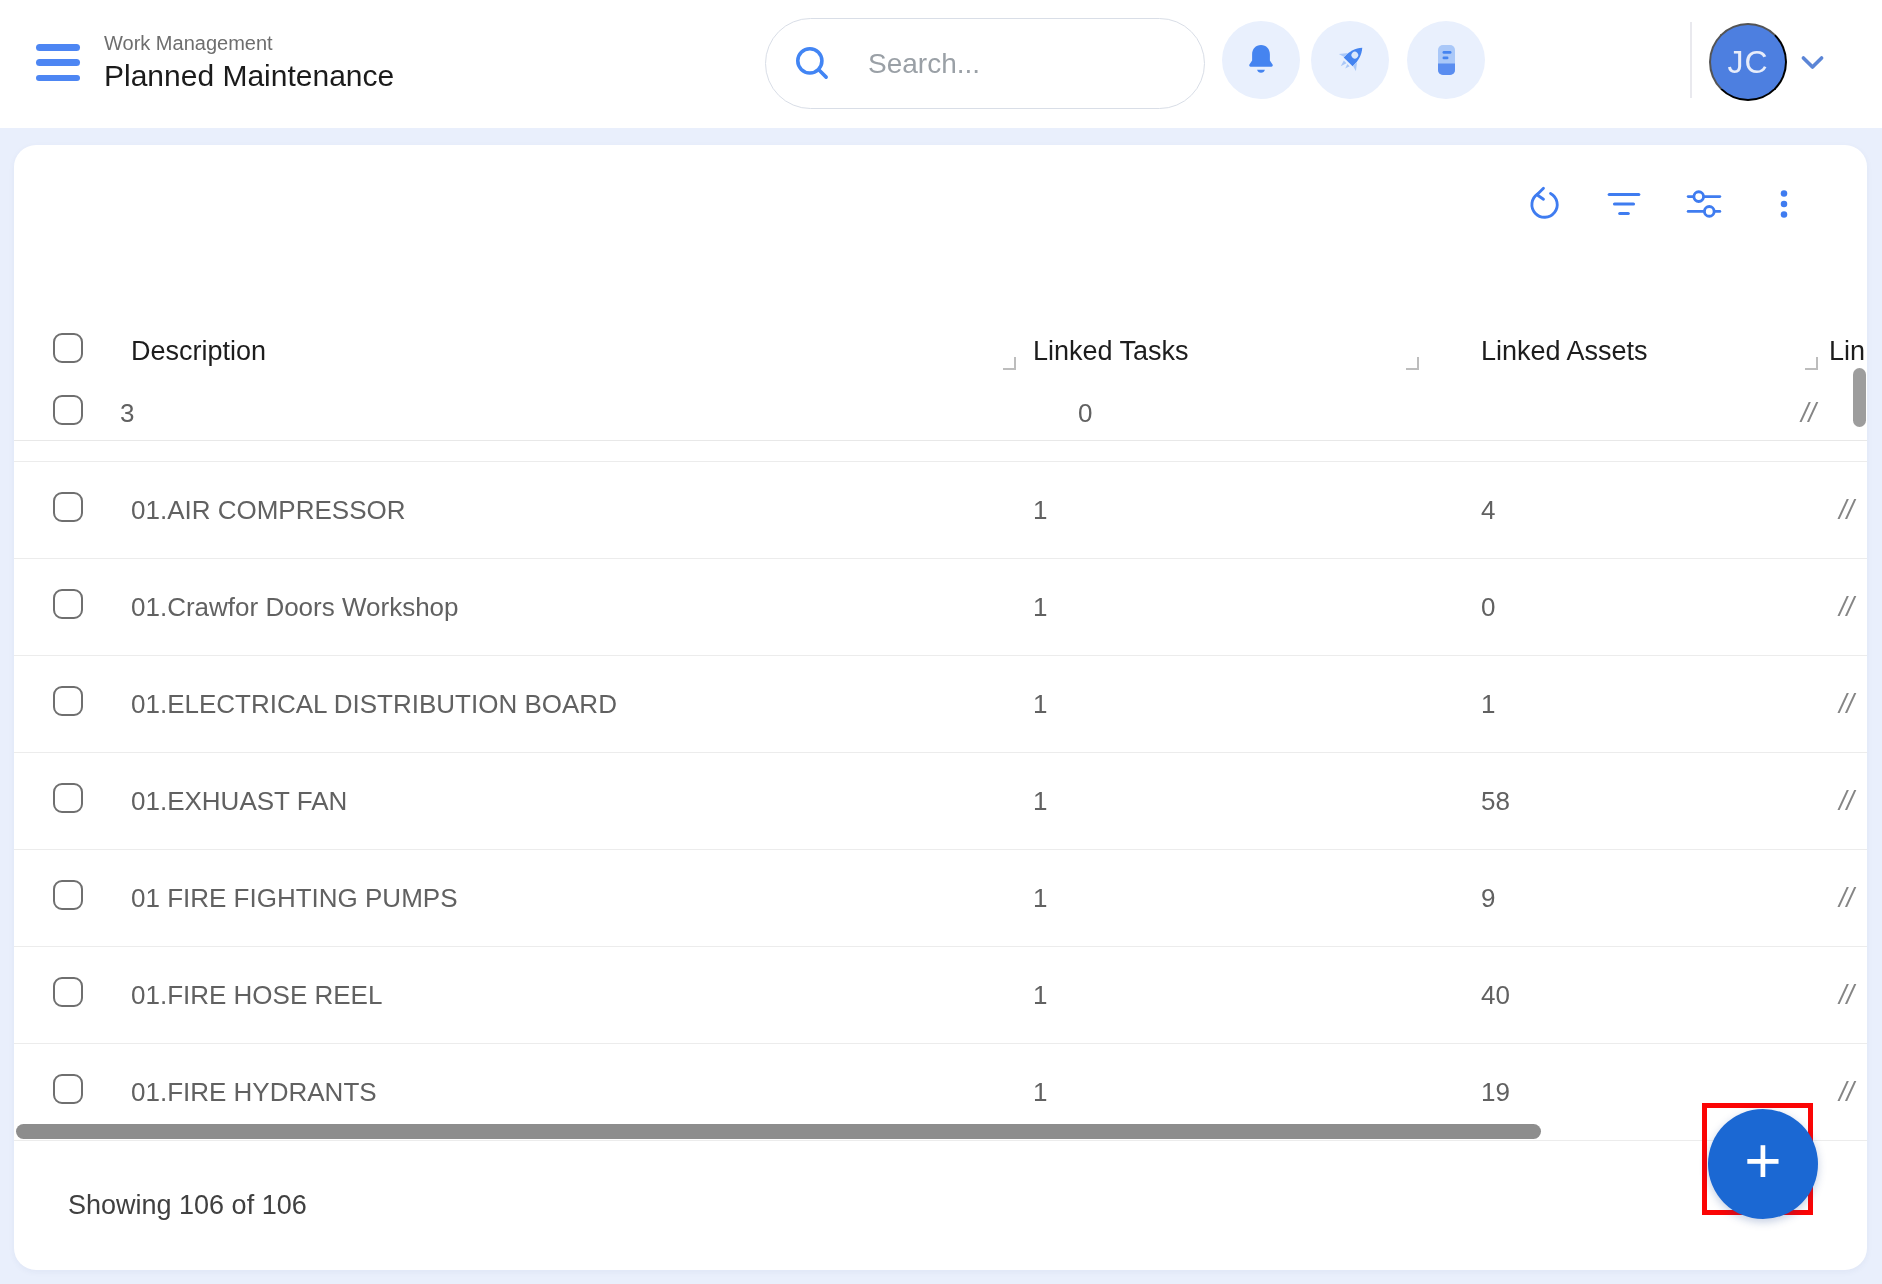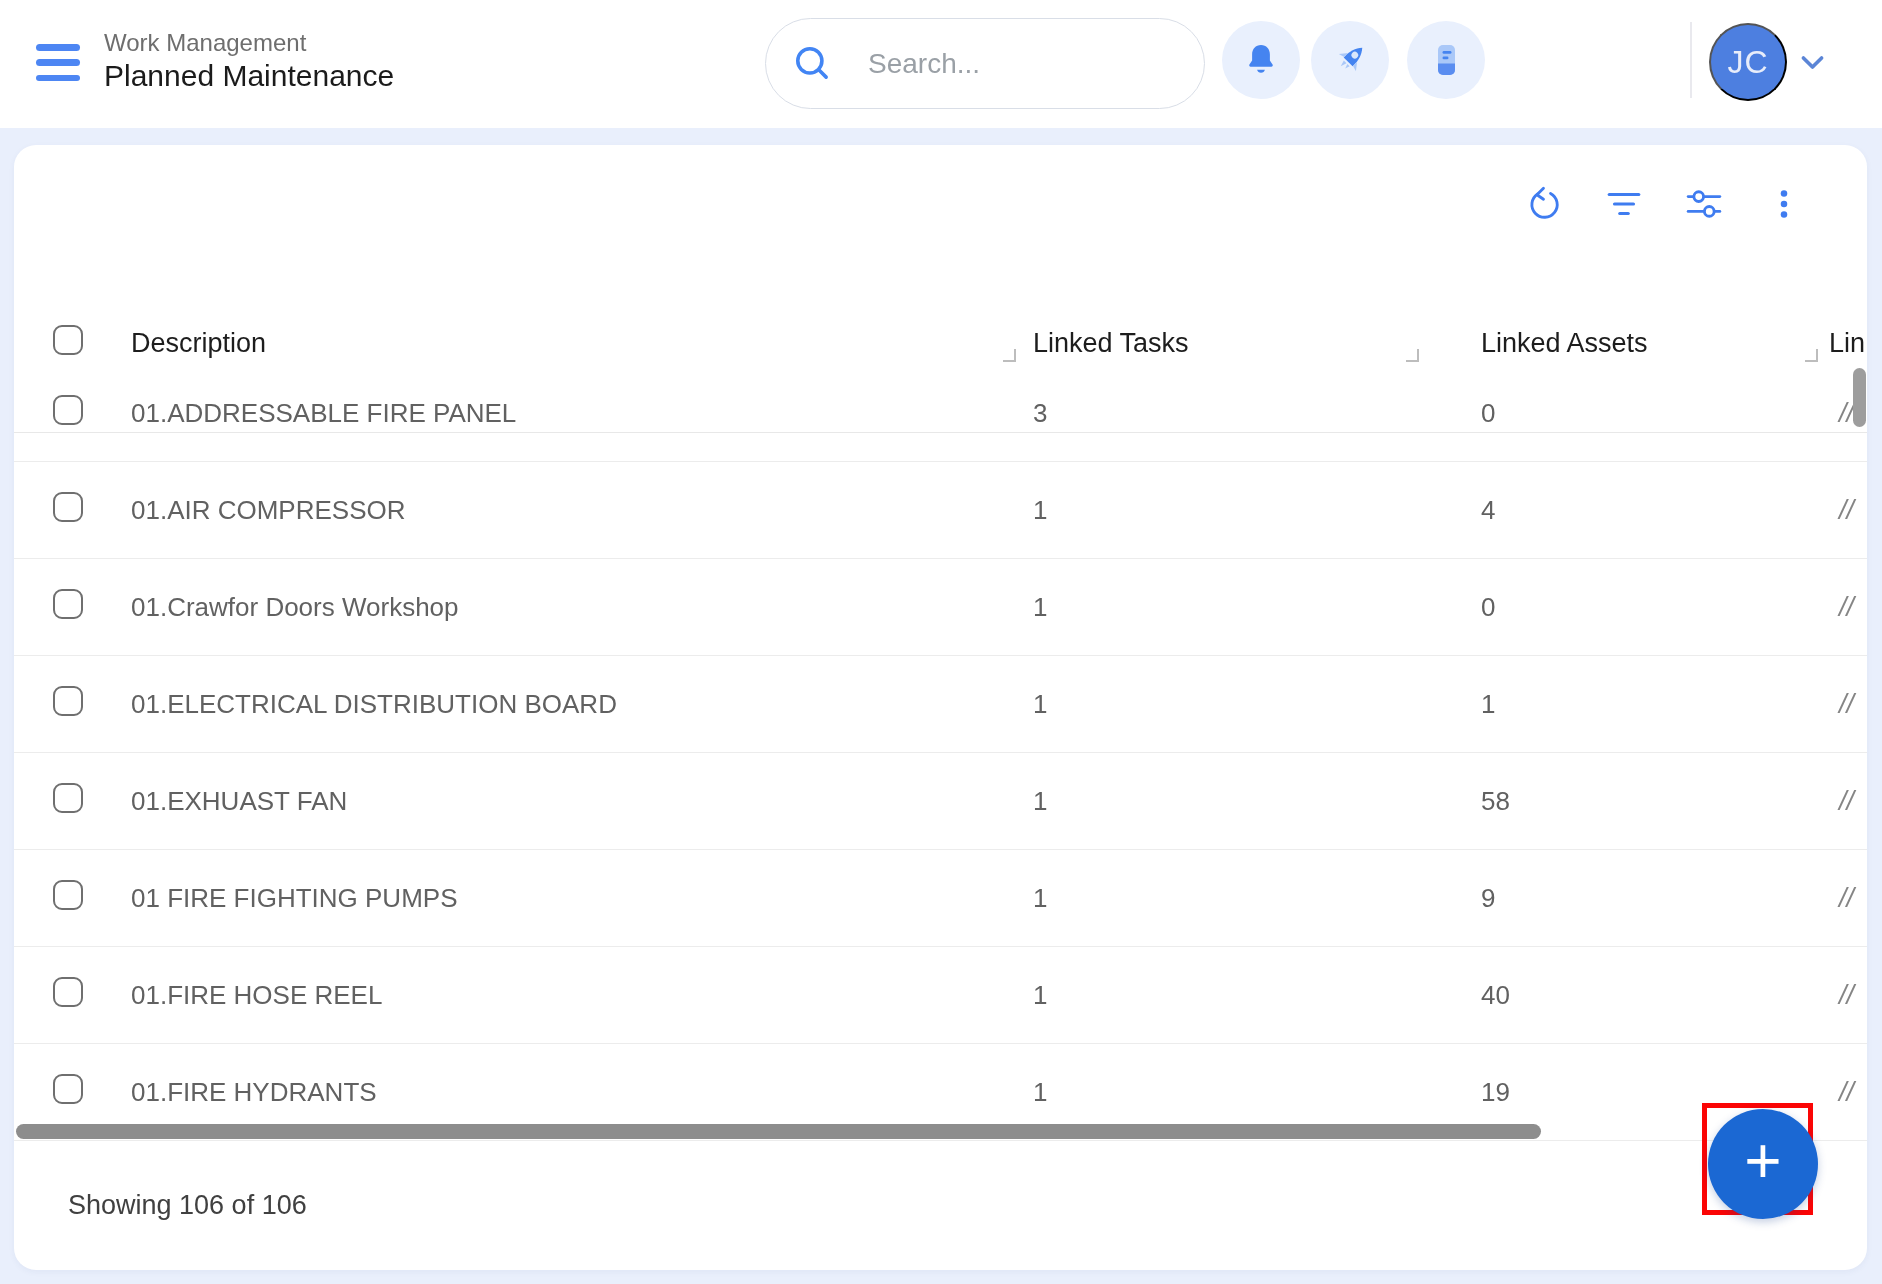--- a/index.html
+++ b/index.html
@@ -13,42 +13,42 @@
   }
   *{box-sizing:border-box;margin:0;padding:0;font-family:"Liberation Sans","DejaVu Sans",sans-serif;}
   html,body{background:#fff;}
   .stage{position:relative;width:1882px;height:1284px;background:var(--page-bg);overflow:hidden;}
 
   
   .appbar{position:absolute;left:0;top:0;width:1882px;height:128px;background:#fff;}
   .hamburger{position:absolute;left:36px;top:44px;width:44px;height:37px;background:none;border:none;cursor:pointer;display:flex;flex-direction:column;justify-content:space-between;}
   .hamburger span{display:block;width:44px;height:6.5px;border-radius:3.5px;background:#4d86f3;}
   .titles{position:absolute;left:104px;top:29px;}
-  .app-title{font-size:24px;line-height:28px;color:#6e6e6e;}
+  .app-title{font-size:20px;line-height:28px;color:#6e6e6e;}
   .page-title{font-size:30px;line-height:37px;color:#1b1b1b;}
   .searchbox{position:absolute;left:765px;top:18px;width:440px;height:91px;border:1.5px solid #d9dee7;border-radius:46px;background:#fff;display:flex;align-items:center;padding-left:26px;}
   .searchbox input{border:none;outline:none;flex:1;margin-left:34px;font-size:28px;color:#444;background:transparent;min-width:0;}
   .searchbox input::placeholder{color:#9aa0a6;}
   .chip{position:absolute;top:21px;width:78px;height:78px;border-radius:50%;background:#e9f0fd;border:none;display:flex;align-items:center;justify-content:center;cursor:pointer;}
   .chip.bell{left:1222px;} .chip.rocket{left:1311px;} .chip.doc{left:1407px;}
   .ai-pill{position:absolute;left:1508px;top:18px;width:152px;height:80px;border:none;border-radius:40px;background:linear-gradient(100deg,#1150c9 0%,#14a5ee 100%);display:flex;align-items:center;justify-content:flex-end;padding-right:30px;cursor:pointer;}
   .ai-pill .sparkle{position:absolute;left:28px;top:30px;}
   .ai-pill .ai-label{color:#fff;font-size:31px;letter-spacing:.5px;}
   .hdr-divider{position:absolute;left:1690px;top:22px;width:2px;height:76px;background:#e9e9ee;}
   .avatar{position:absolute;left:1709px;top:23px;width:78px;height:78px;border-radius:50%;background:var(--avatar-blue);display:flex;align-items:center;justify-content:center;cursor:pointer;}
   .avatar span{color:#e8edfa;font-size:32px;font-weight:500;letter-spacing:1px;}
   .chevron{position:absolute;left:1800px;top:54px;cursor:pointer;}
 
   
   .card{position:absolute;left:14px;top:145px;width:1853px;height:1125px;background:#fff;border-radius:22px;box-shadow:0 2px 6px rgba(30,60,120,.05);overflow:hidden;}
   .toolbar{position:absolute;top:40px;right:64px;display:flex;gap:42px;}
   .toolbar button{background:none;border:none;width:38px;height:38px;padding:0;color:var(--accent-blue);cursor:pointer;}
 
   .grid-cols{display:grid;grid-template-columns:100px 913px 403px 399px 1fr;align-items:center;}
-  .thead{position:absolute;left:0;top:4px;width:100%;height:284px;padding-top:106px;border-bottom:1px solid #e8e8e8;font-size:27px;font-weight:500;color:#1d1d1d;}
+  .thead{position:absolute;left:0;top:12px;width:100%;height:284px;padding-top:106px;border-bottom:1px solid #e8e8e8;font-size:27px;font-weight:500;color:#1d1d1d;}
   .checkbox{display:inline-block;width:30px;height:30px;border:2px solid #6f6f6f;border-radius:9px;background:#fff;margin-left:39px;cursor:pointer;}
   .cell-desc{padding-left:17px;}
   .cell-tasks{padding-left:6px;}
   .cell-assets{padding-left:3px;margin-left:48px;}
   .cell-extra{text-align:right;padding-right:13px;overflow:hidden;white-space:nowrap;}
   .thead .cell-extra{text-align:left;padding-right:4px;}
   .resize-handle{position:absolute;top:200px;width:13px;height:13px;border-right:2.5px solid #bdbdbd;border-bottom:2.5px solid #bdbdbd;cursor:col-resize;}
   .rh-1{left:989px;} .rh-2{left:1392px;} .rh-3{left:1791px;}
 
   .tbody{position:absolute;left:0;top:220px;width:100%;}
@@ -177,21 +177,20 @@
       <span class="resize-handle rh-1"></span>
       <span class="resize-handle rh-2"></span>
       <span class="resize-handle rh-3"></span>
     </div>
 
     <div class="tbody">
   <div class="row grid-cols">
     <div>
       <span class="checkbox"></span>
     </div>
-    <div class="cell-desc">01.ADDRESSABLE FIRE PANEL</div>
     <div class="cell-tasks">3</div>
     <div class="cell-assets">0</div>
     <div class="cell-extra">//</div>
   </div>
 
   <div class="row grid-cols">
     <div>
       <span class="checkbox"></span>
     </div>
     <div class="cell-desc">01.AIR COMPRESSOR</div>

